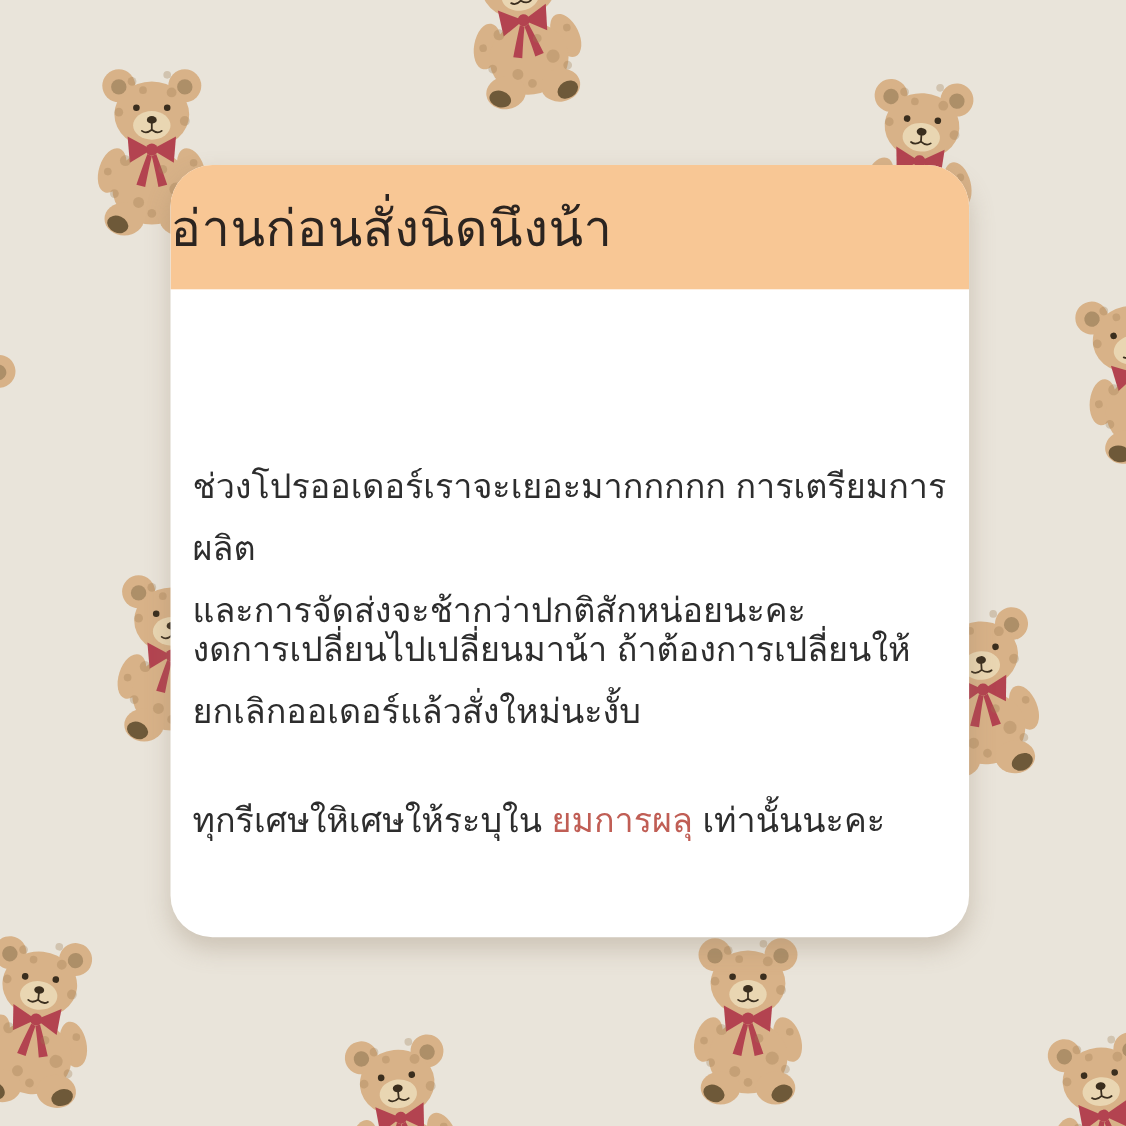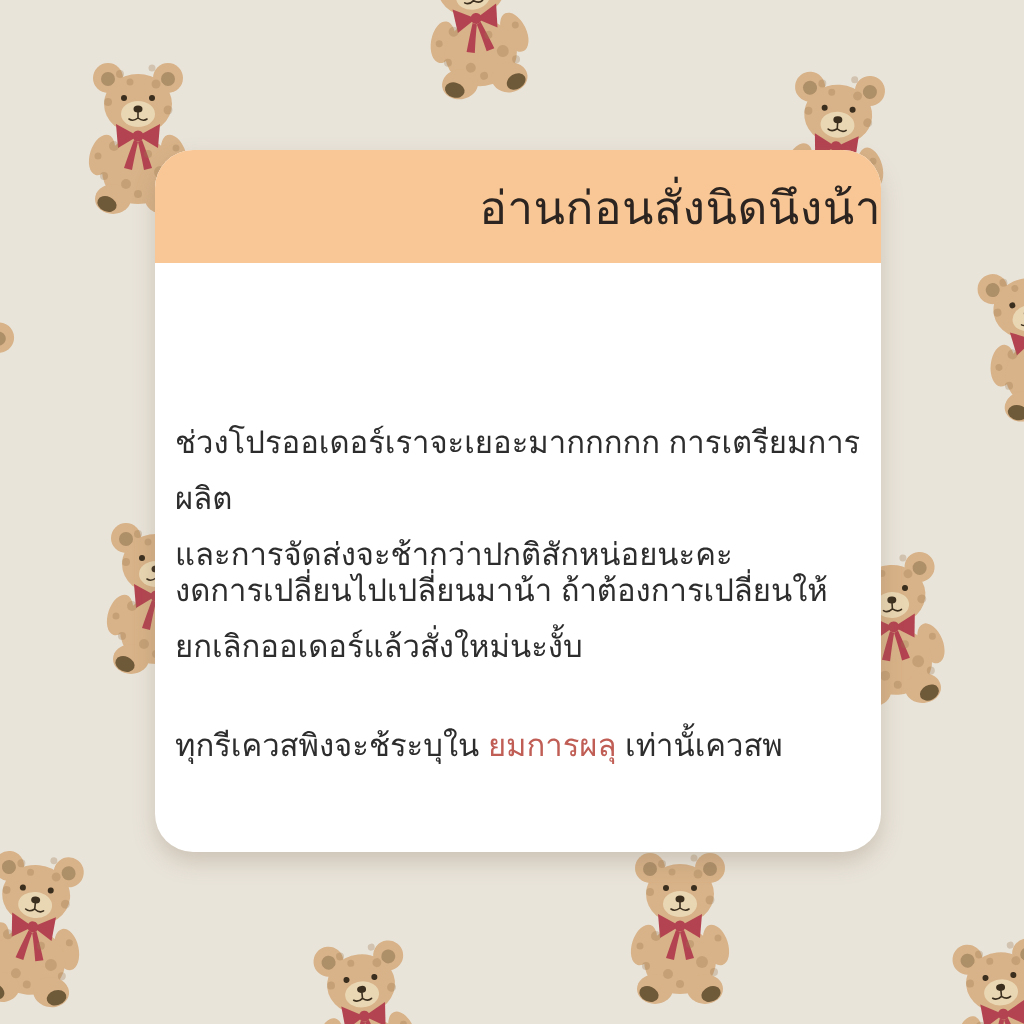--- a/index.html
+++ b/index.html
@@ -34,21 +34,21 @@
     box-shadow:0 10px 22px rgba(140,120,95,.30);
     overflow:hidden;
   }
   .card-header{
     position:absolute;left:0;top:0;right:0;height:113px;
     background:var(--header-background);
   }
   .card-title{
     margin:0;
     width:100%;height:113px;line-height:117px;
-    text-align:right;
+    text-align:left;
     font-size:46px;font-weight:500;
     color:var(--title-text);
     letter-spacing:0.5px;
   }
   .card-body{position:absolute;left:0;top:113px;right:0;bottom:0;}
   .notice{
     position:absolute;left:20px;right:14px;
     margin:0;
     font-size:31px;line-height:56px;
     color:var(--body-text);
@@ -128,18 +128,18 @@
     <use href="#bear" transform="translate(925,938) rotate(-6)"></use>
   </svg>
 
   <div class="card">
     <div class="card-header">
       <h1 class="card-title">อ่านก่อนสั่งนิดนึงน้า</h1>
     </div>
     <div class="card-body">
       <p class="notice p1"><span class="seg-body">งดการเปลี่ยนไปเปลี่ยนมาน้า ถ้าต้องการเปลี่ยนให้</span><br><span class="seg-body">ยกเลิกออเดอร์แล้วสั่งใหม่นะงั้บ</span></p>
       <p class="notice p0"><span class="seg-body">ช่วงโปรออเดอร์เราจะเยอะมากกกกก การเตรียมการผลิต</span><br><span class="seg-body">และการจัดส่งจะช้ากว่าปกติสักหน่อยนะคะ</span></p>
-      <p class="notice p2"><span class="seg-body">ทุกรีเควสพิงจะช้ระบุใน </span><span class="seg-accent">ยมการผลุ</span><span class="seg-body"> เท่านั้เควสพ</span></p>
+      <p class="notice p2"><span class="seg-body">ทุกรีเศษใหิเศษให้ระบุใน </span><span class="seg-accent">ยมการผลุ</span><span class="seg-body"> เท่านั้นนะคะ</span></p>
 
     </div>
   </div>
 
 </div>
 
 </body></html>

